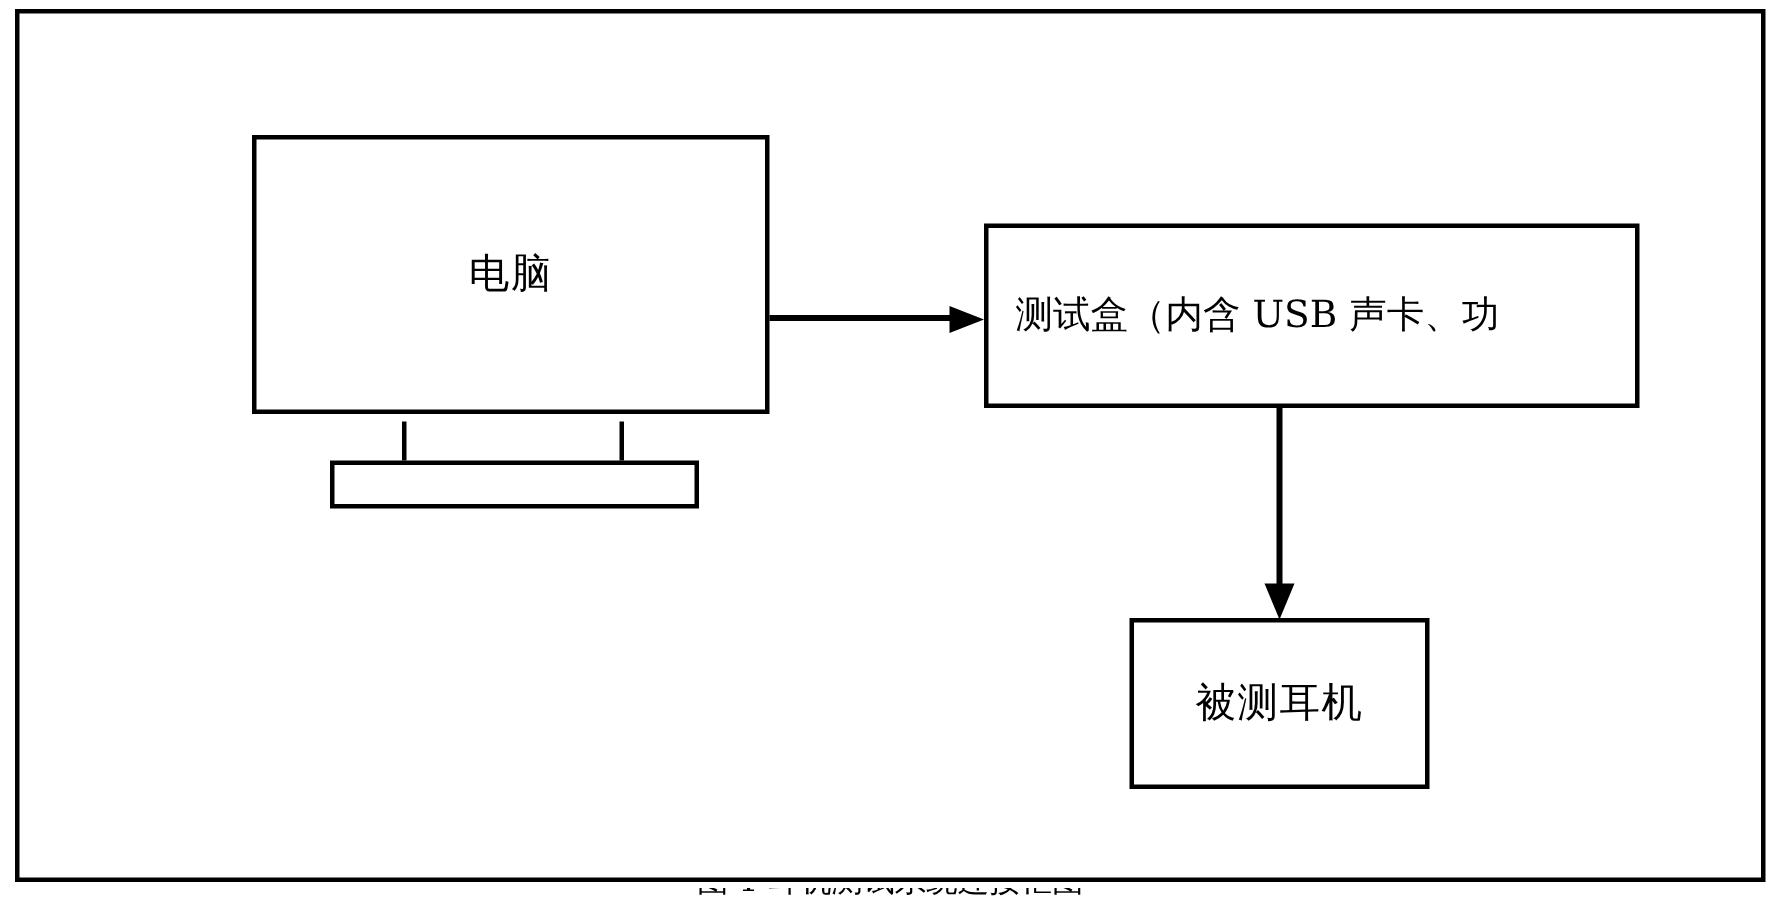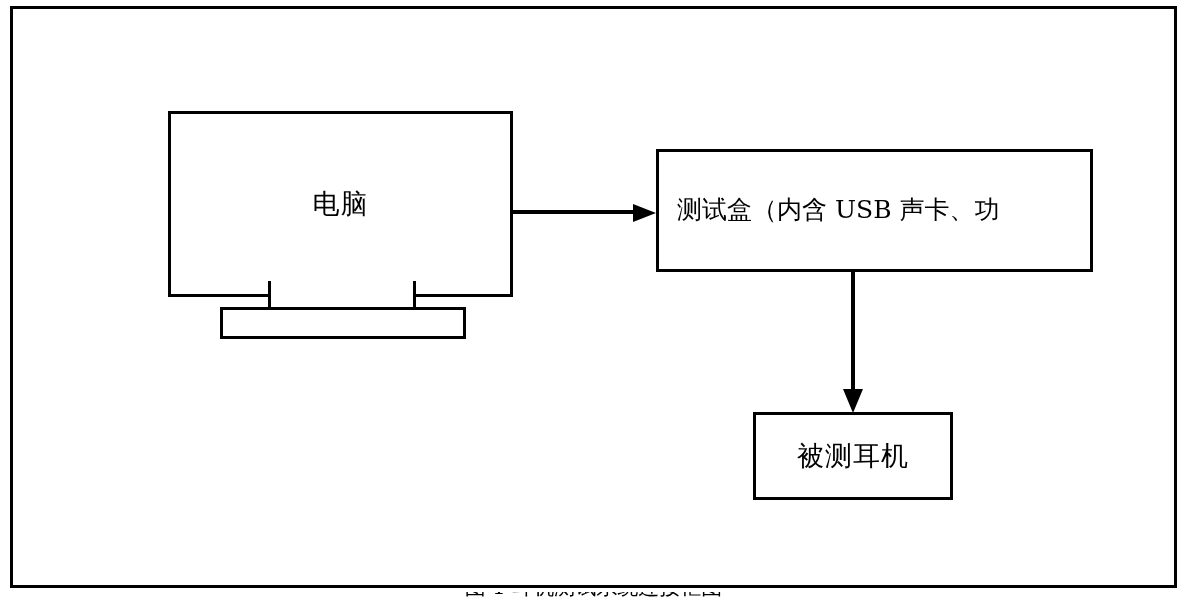--- a/index.html
+++ b/index.html
@@ -35,21 +35,21 @@
     border: 3px solid #000000;
     background: #ffffff;
     display: flex;
     align-items: center;
     justify-content: center;
   }
 
   
   .monitor-screen {
     left: 155px;
-    top: 102px;
+    top: 81px;
     width: 345px;
     height: 186px;
   }
   .monitor-neck {
     position: absolute;
     left: 255px;
     top: 272px;
     width: 148px;
     height: 28px;
     box-sizing: border-box;
@@ -89,21 +89,21 @@
     line-height: 1.62;
     text-align: left;
     letter-spacing: 0px;
   }
 
   
   .dut {
     left: 740px;
     top: 403px;
     width: 200px;
-    height: 88px;
+    height: 114px;
   }
   .label-dut {
     font-size: 27px;
     line-height: 1.2;
     letter-spacing: 1px;
     white-space: nowrap;
   }
 
   
   .arrow-h {

